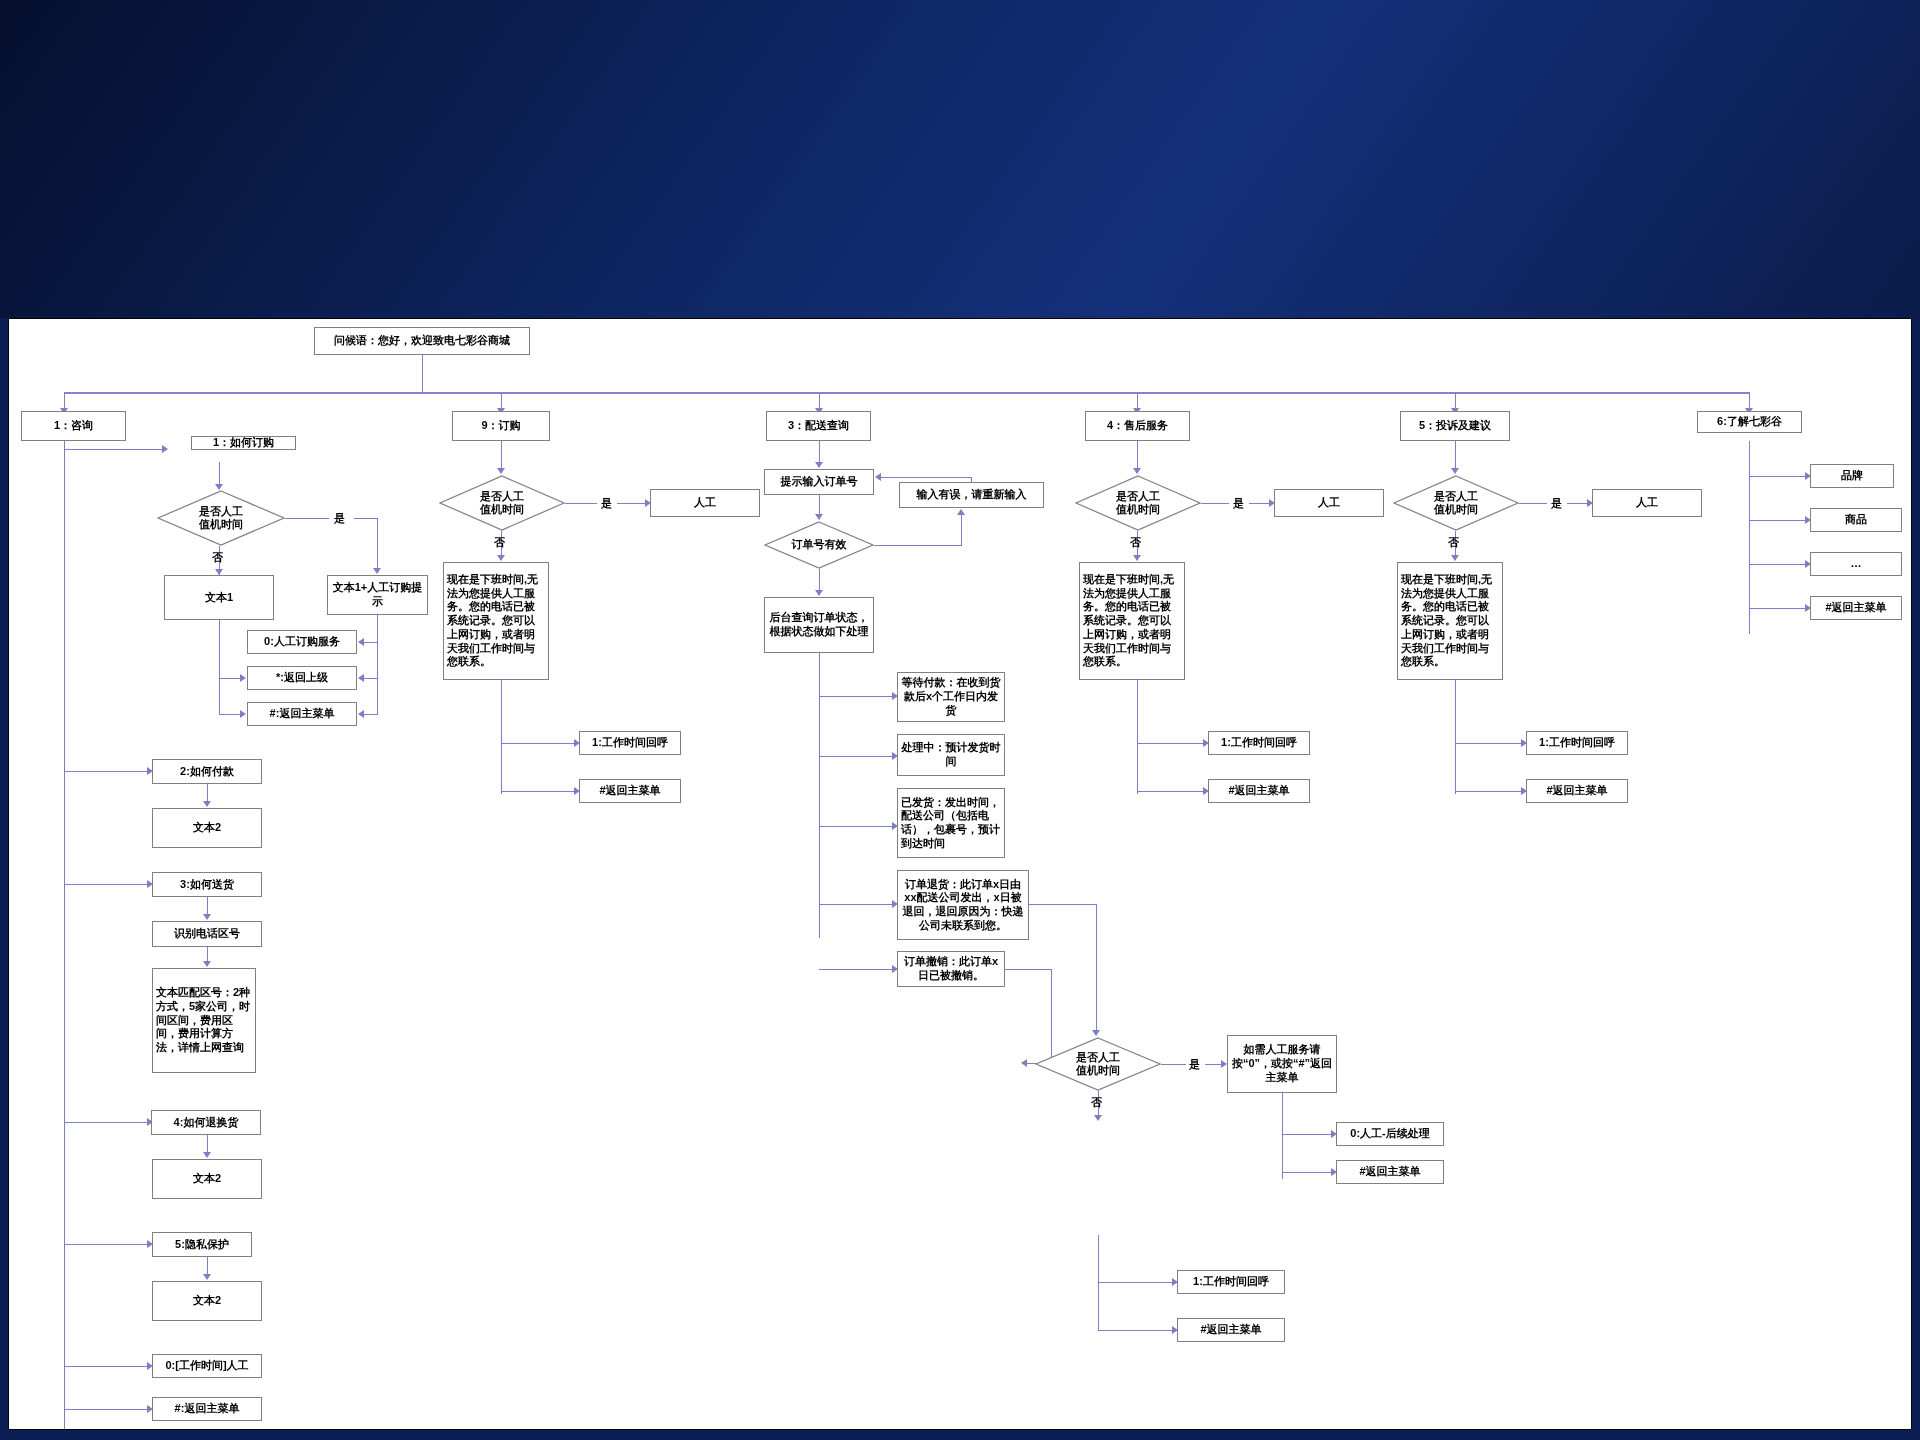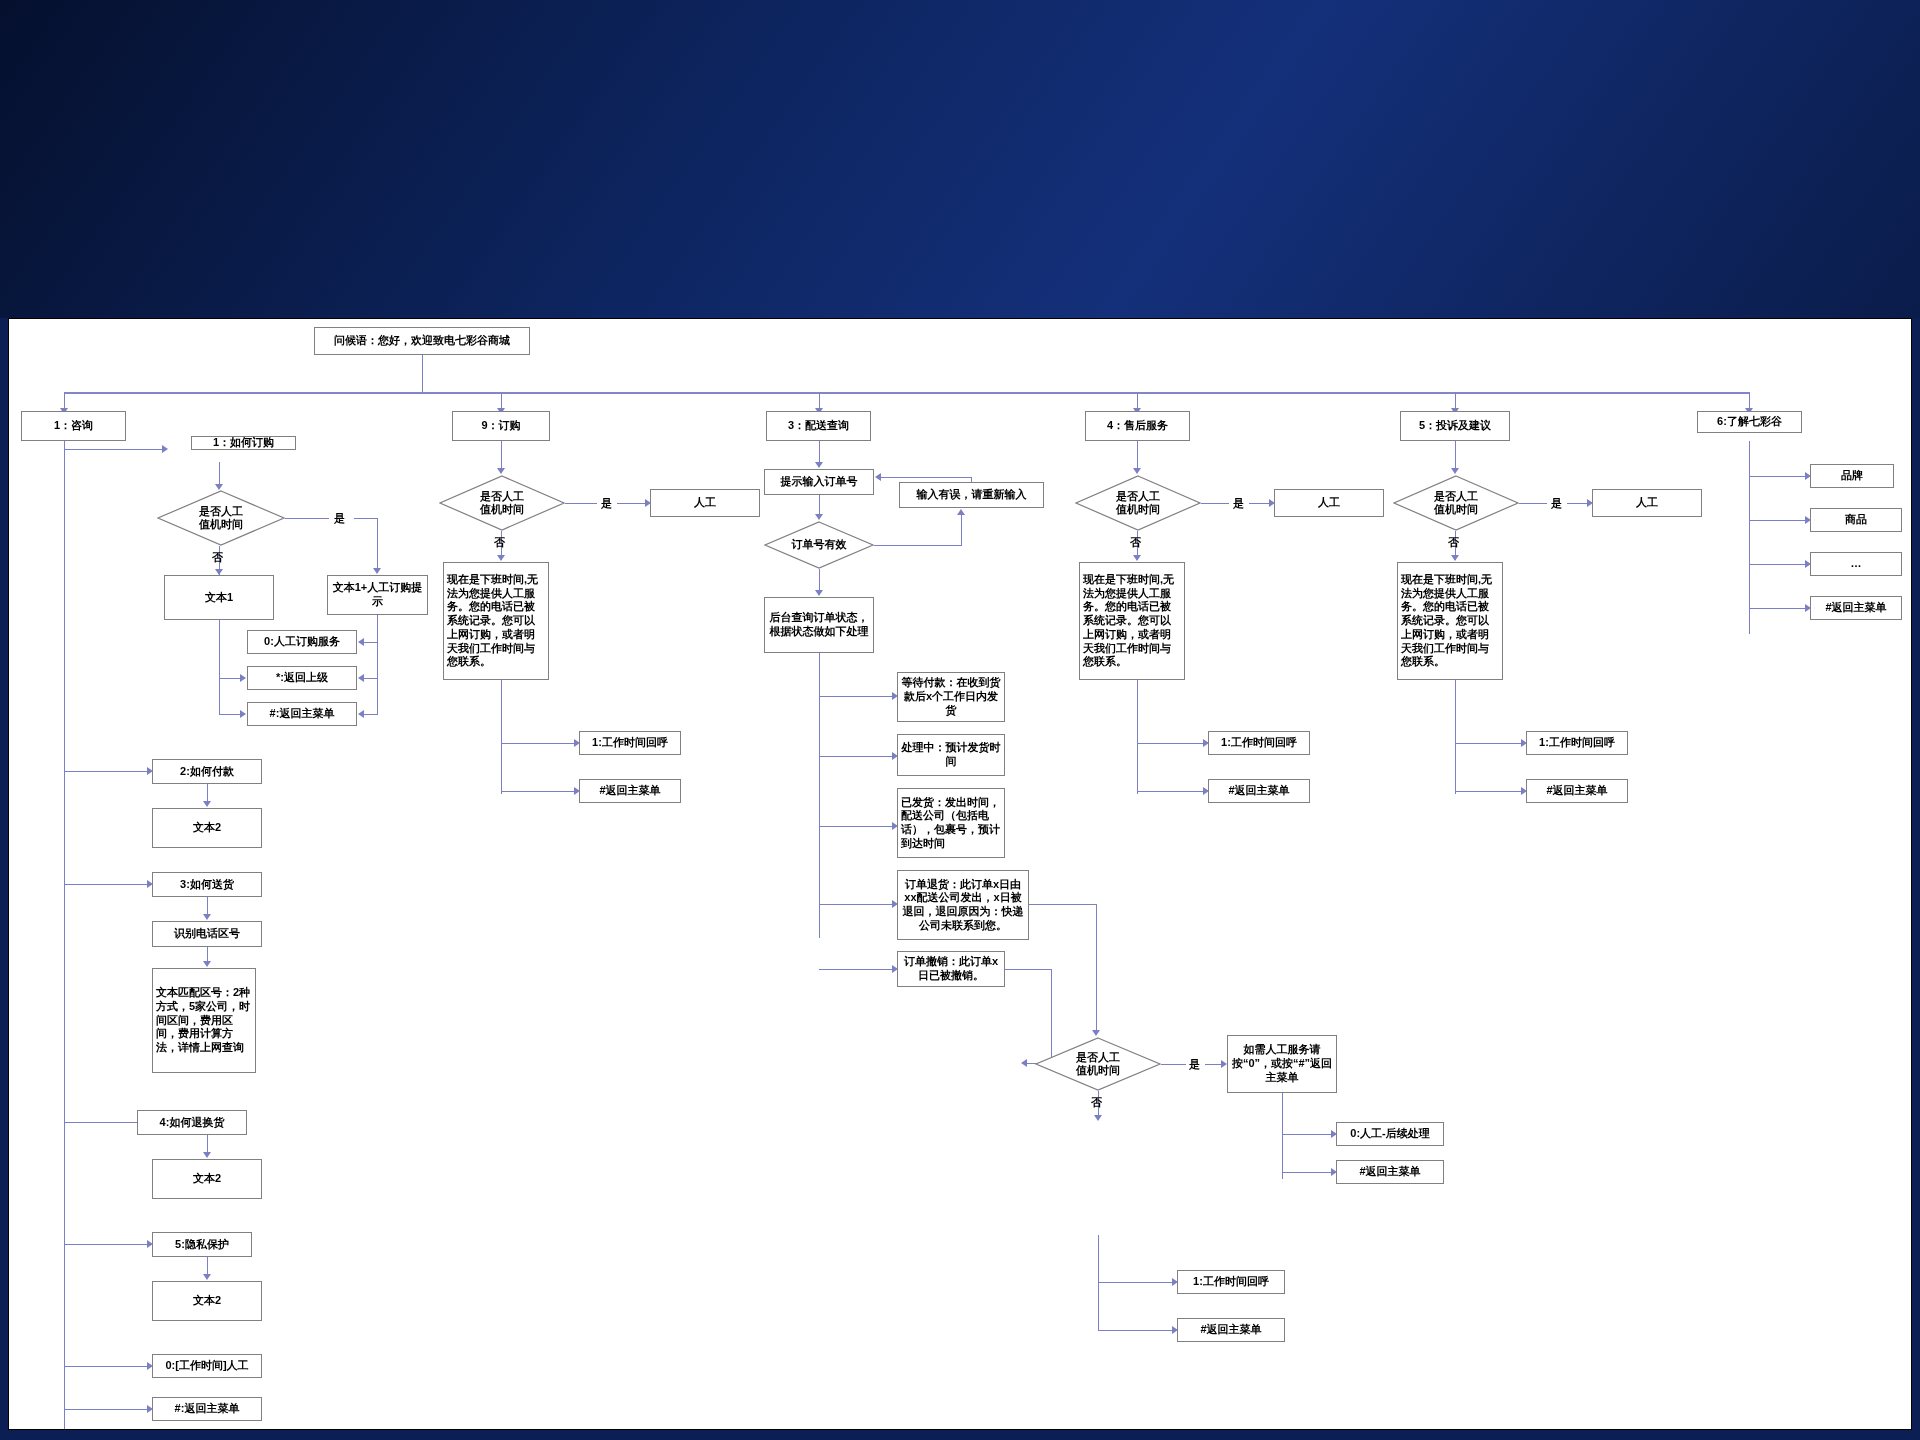--- a/index.html
+++ b/index.html
@@ -185,21 +185,21 @@
   <div class="ln lnv" style="left:198px;top:578px;height:19px;"></div>
   <div class="ar ar-d" style="left:194px;top:595px;"></div>
   <div class="node" style="left:143px;top:602px;width:110px;height:26px;">识别电话区号</div>
   <div class="ln lnv" style="left:198px;top:628px;height:16px;"></div>
   <div class="ar ar-d" style="left:194px;top:642px;"></div>
   <div class="node lefttext" style="left:143px;top:649px;width:104px;height:105px;padding:2px 3px;">文本匹配区号：2种方式，5家公司，时间区间，费用区间，费用计算方法，详情上网查询</div>
 
   <div class="ln lnh" style="left:55px;top:1130px;width:0px;"></div>
   <div class="ln lnh" style="left:55px;top:803px;width:85px;"></div>
   <div class="ar ar-r" style="left:138px;top:799px;"></div>
-  <div class="node" style="left:128px;top:791px;width:110px;height:25px;">4:如何退换货</div>
+  <div class="node" style="left:142px;top:791px;width:110px;height:25px;">4:如何退换货</div>
   <div class="ln lnv" style="left:198px;top:816px;height:19px;"></div>
   <div class="ar ar-d" style="left:194px;top:833px;"></div>
   <div class="node" style="left:143px;top:840px;width:110px;height:40px;">文本2</div>
 
   <div class="ln lnh" style="left:55px;top:925px;width:85px;"></div>
   <div class="ar ar-r" style="left:138px;top:921px;"></div>
   <div class="node" style="left:143px;top:913px;width:100px;height:25px;">5:隐私保护</div>
   <div class="ln lnv" style="left:198px;top:938px;height:19px;"></div>
   <div class="ar ar-d" style="left:194px;top:955px;"></div>
   <div class="node" style="left:143px;top:962px;width:110px;height:40px;">文本2</div>

